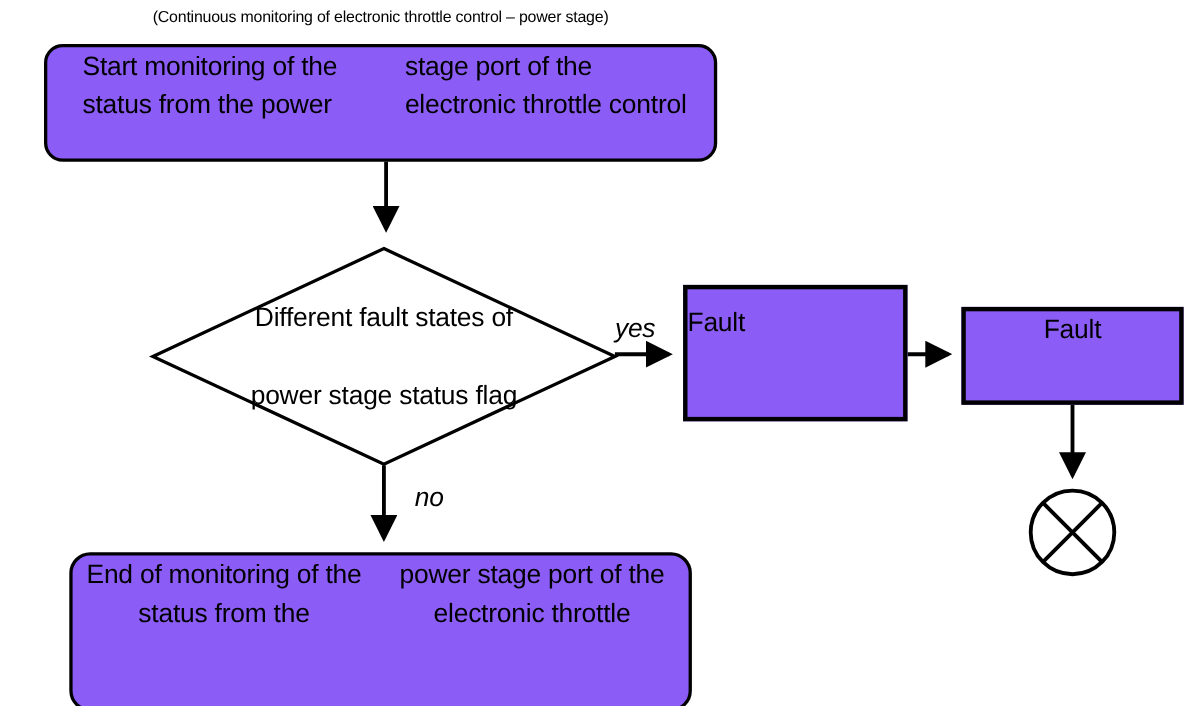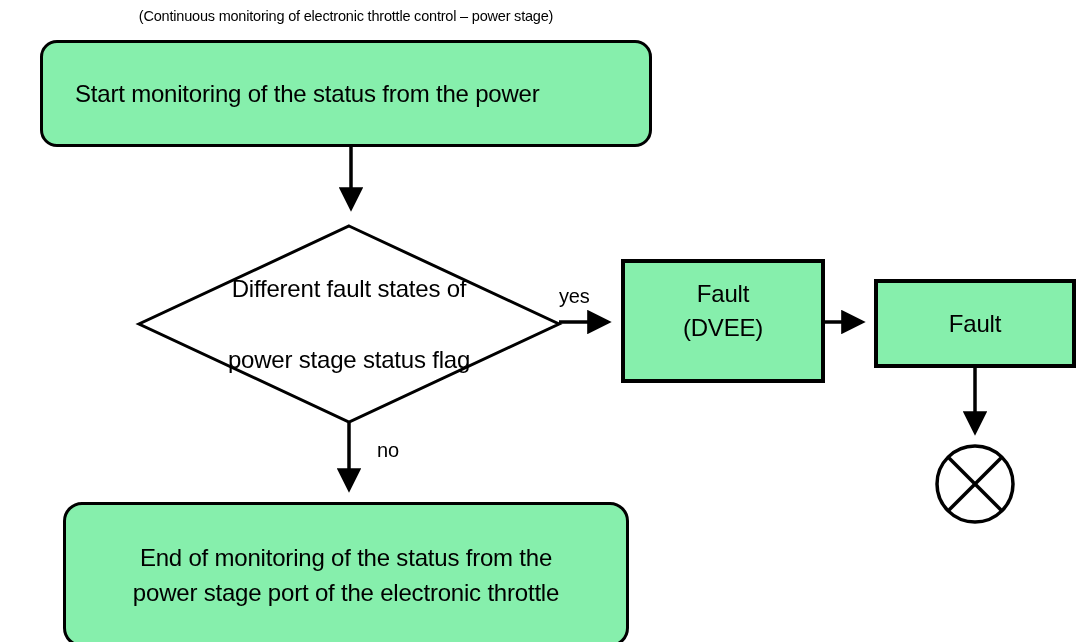--- a/index.html
+++ b/index.html
@@ -22,24 +22,24 @@
   .caption {
     position: absolute;
     left: 12px; top: 8px;
     width: 612px;
     text-align: center;
     font-size: 14.5px;
     letter-spacing: -0.2px;
   }
   .node {
     position: absolute;
-    background: #86efac;
+    background: #8b5cf6;
     border: 3px solid #000000;
     display: flex;
-    flex-direction: column;
+    flex-direction: row;
     justify-content: center;
     font-size: 24px;
     line-height: 35px;
     letter-spacing: -0.2px;
   }
   .node .ln { display: block; }
   .node-start {
     left: 12px; top: 40px;
     width: 612px; height: 107px;
     border-radius: 17px;
@@ -77,22 +77,23 @@
     flex-direction: column;
     justify-content: center;
     text-align: center;
     font-size: 24px;
     line-height: 35px;
     letter-spacing: -0.2px;
     gap: 36px;
   }
   .edge-label {
     position: absolute;
-    font-size: 20px;
+    font-size: 24px;
     letter-spacing: -0.2px;
+    font-style: italic;
   }
   .label-yes { left: 531px; top: 285px; }
   .label-no  { left: 349px; top: 439px; }
   svg .stroke {
     stroke: #000000;
     fill: none;
   }
   svg .fillshape {
     stroke: #000000;
     fill: #ffffff;
@@ -126,34 +127,34 @@
       <circle cx="947" cy="484" r="38" stroke-width="3.5" class="fillshape"></circle>
       <line x1="920" y1="457" x2="974" y2="511" stroke-width="3.5" class="stroke"></line>
       <line x1="974" y1="457" x2="920" y2="511" stroke-width="3.5" class="stroke"></line>
     </g>
   </svg>
 
   <div class="caption">(Continuous monitoring of electronic throttle control – power stage)</div>
 
   <div class="node node-start">
     <span class="ln">Start monitoring of the status from the power</span>
+    <span class="ln">stage port of the electronic throttle control</span>
   </div>
 
   <div class="decision-text">
     <span class="ln">Different fault states of</span>
     <span class="ln">power stage status flag</span>
   </div>
 
   <div class="edge-label label-yes">yes</div>
 
   <div class="edge-label label-no">no</div>
 
   <div class="node node-fault">
     <span class="ln">Fault</span>
-    <span class="ln">(DVEE)</span>
   </div>
 
   <div class="node node-processing">
     <span class="ln">Fault</span>
   </div>
 
   <div class="node node-end">
     <span class="ln">End of monitoring of the status from the</span>
     <span class="ln">power stage port of the electronic throttle</span>
   </div>

